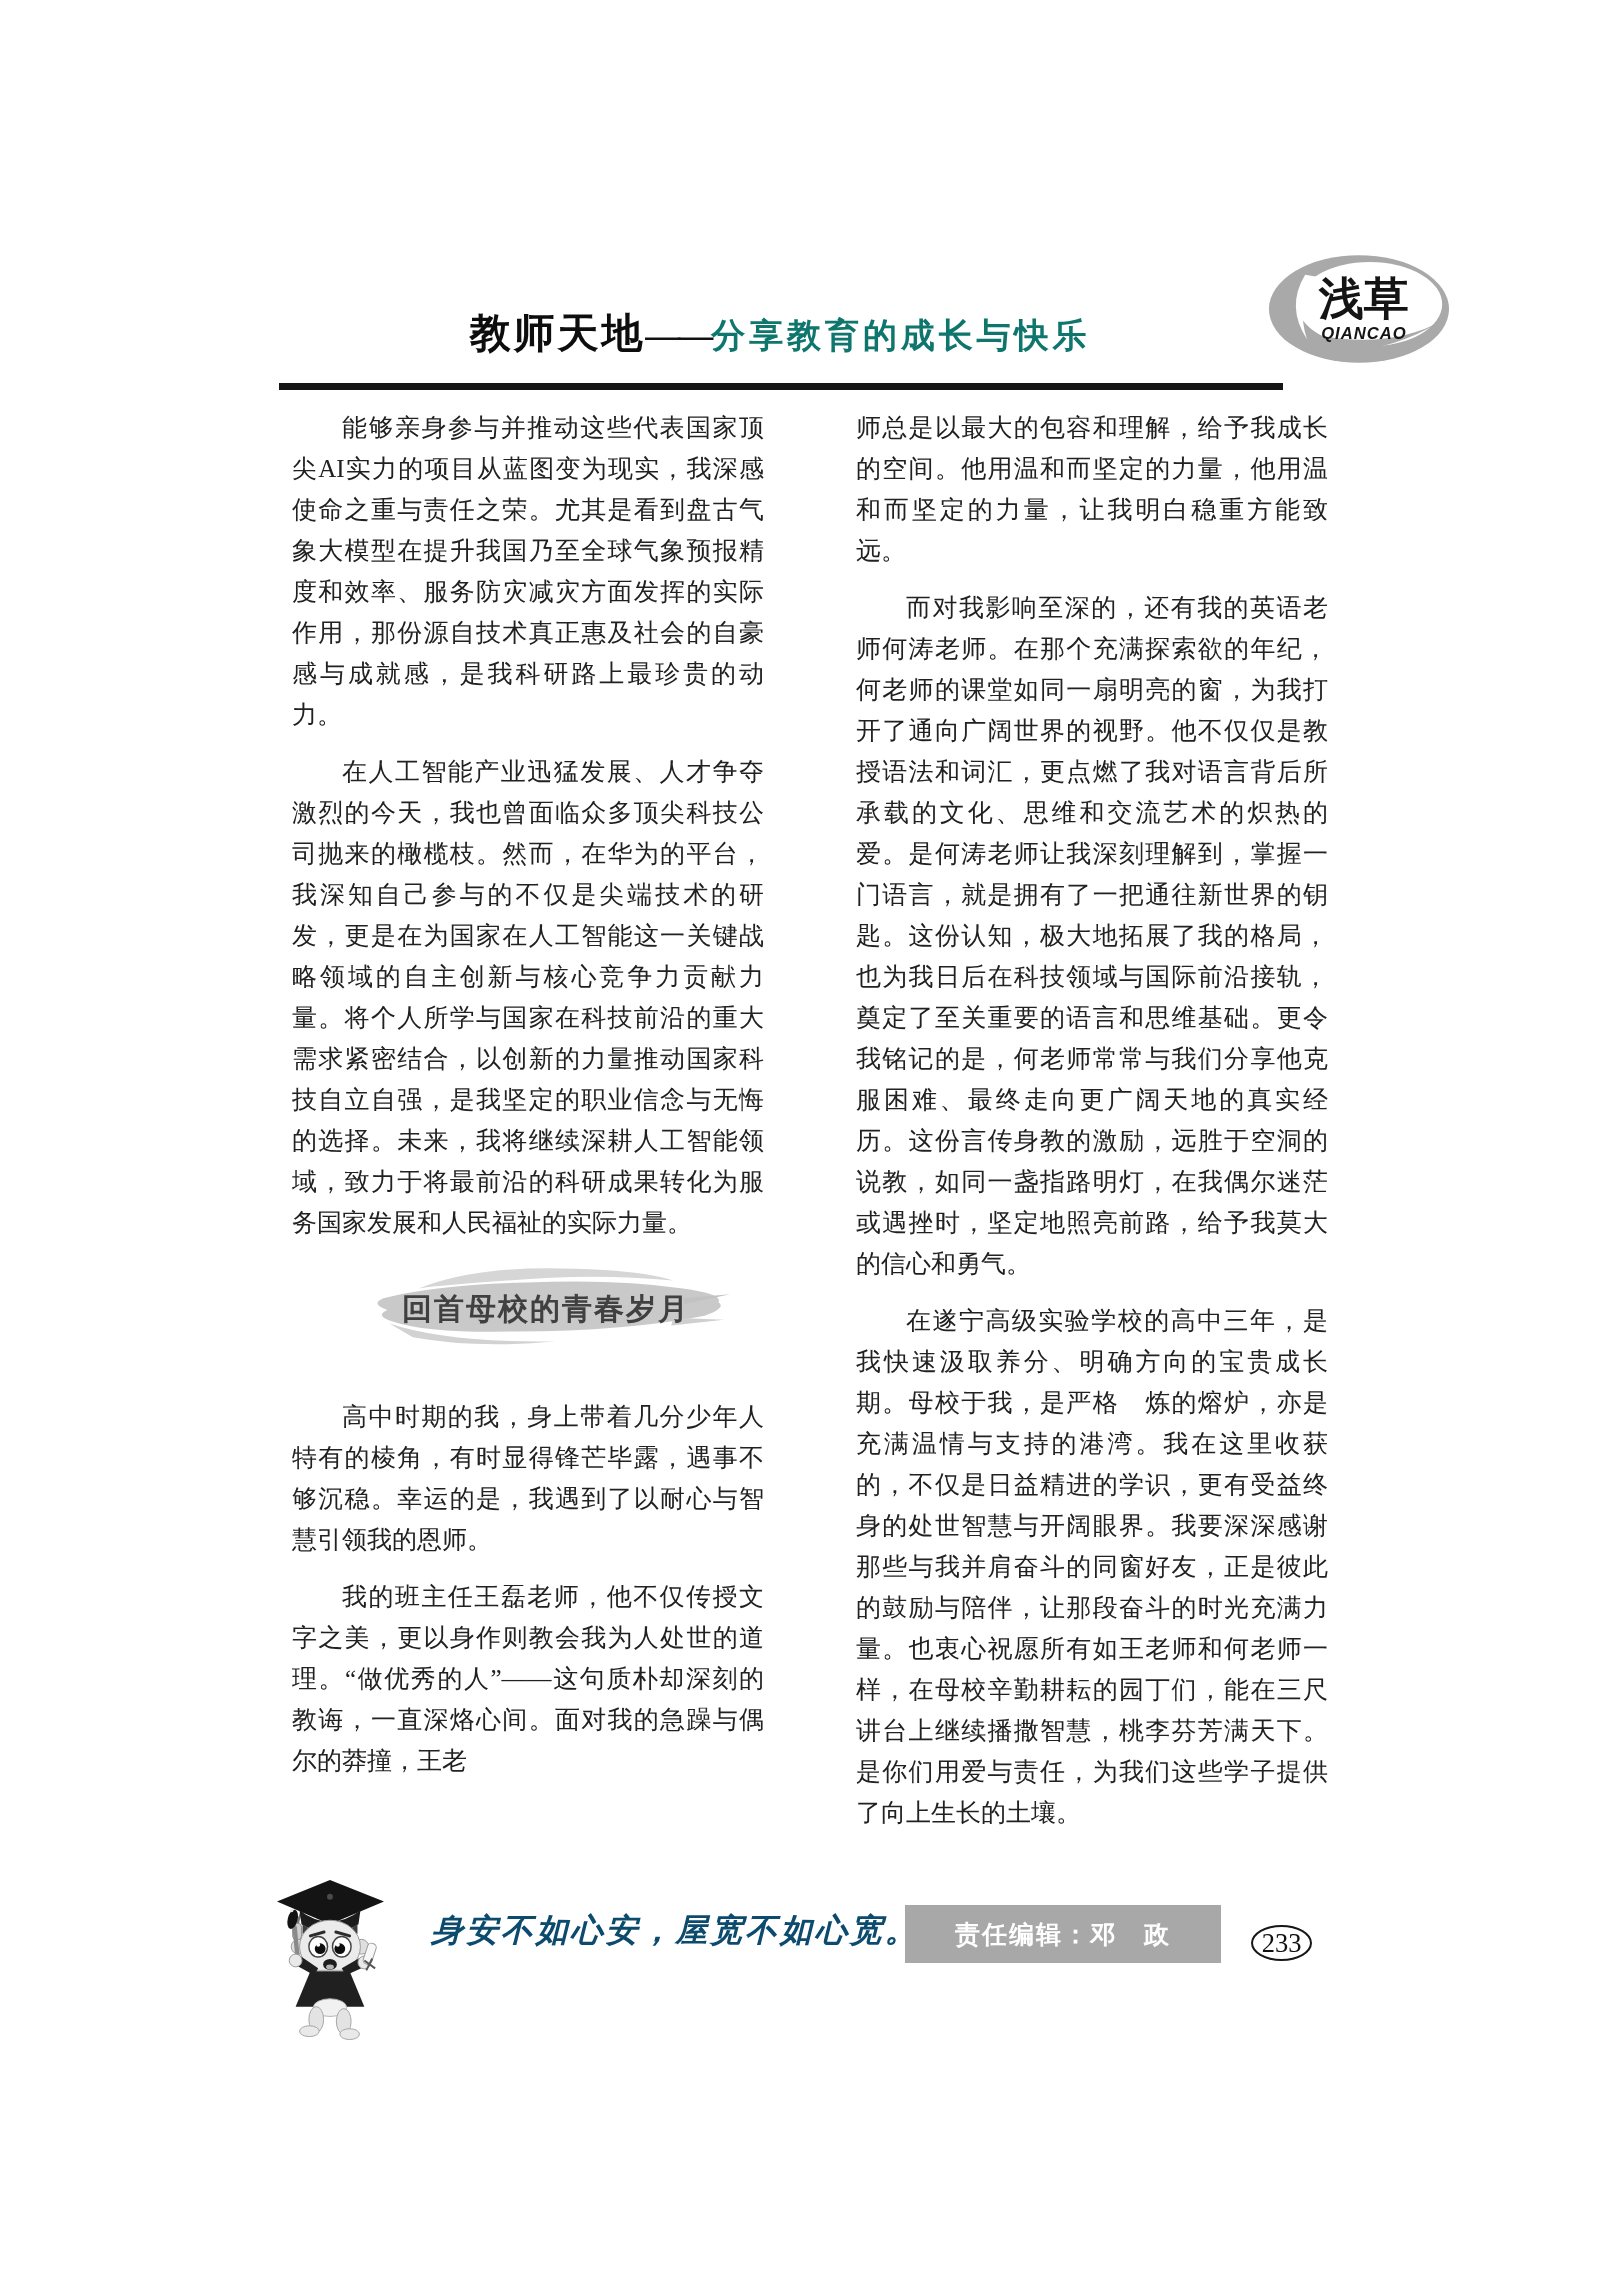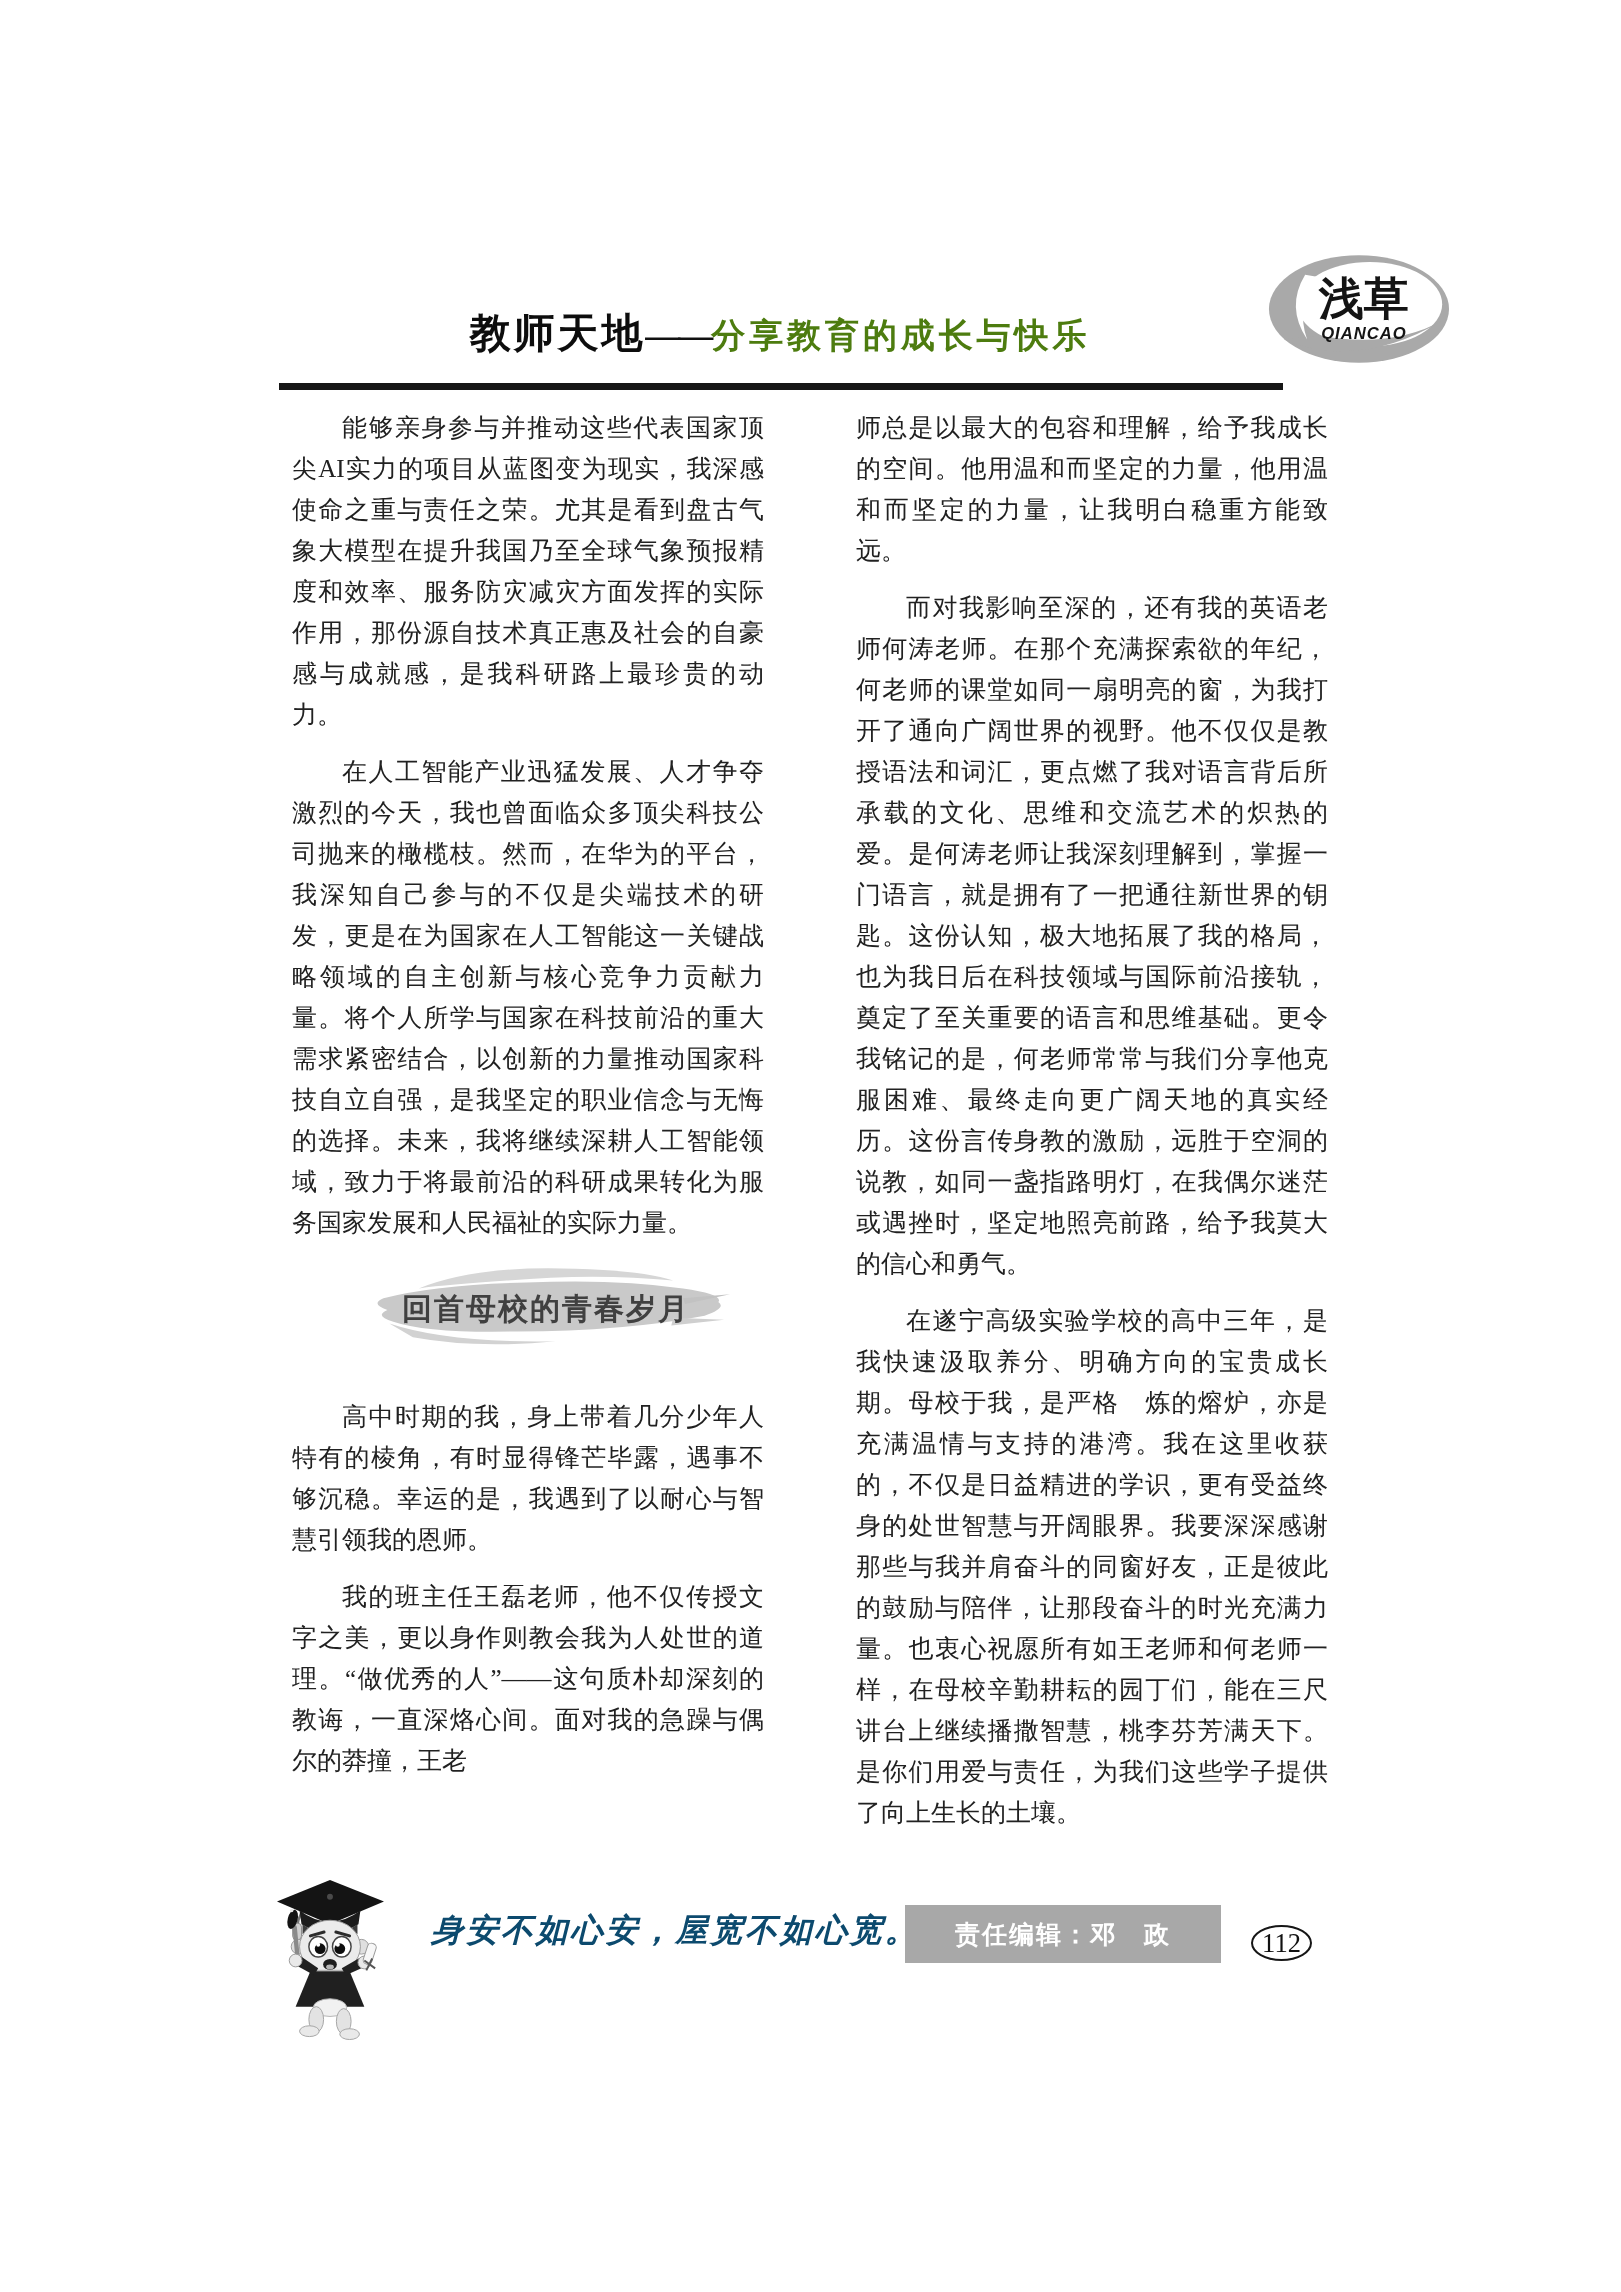--- a/index.html
+++ b/index.html
@@ -17,21 +17,21 @@
     text-align:center;white-space:nowrap;
   }
   .header-title .t-bold{
     font-family:"Liberation Sans","DejaVu Sans",sans-serif;
     font-weight:900;font-size:41px;letter-spacing:2.9px;color:#0d0d0d;
   }
   .header-title .t-dash{
     font-size:35px;font-weight:700;color:#111;letter-spacing:-2px;
   }
   .header-title .t-rest{
-    font-size:34px;font-weight:600;color:#4d7c0f;letter-spacing:3.9px;
+    font-size:34px;font-weight:600;color:#0f766e;letter-spacing:3.9px;
   }
   .header-rule{
     position:absolute;left:279px;top:383px;width:1004px;height:6.9px;
     background:#161616;
   }
   .logo{position:absolute;left:1266px;top:253px;width:184px;height:116px;}
   .logo svg{display:block;}
   .logo-cn{
     font-family:"Liberation Sans","DejaVu Sans",sans-serif;
     font-weight:900;
@@ -179,17 +179,17 @@
     </svg>
   </div>
 
   <div class="motto">身安不如心安，屋宽不如心宽。</div>
 
   <div class="editor-box">
     <span>责任编辑：邓　政</span>
   </div>
 
   <div class="page-badge">
-    <span>112</span>
+    <span>233</span>
   </div>
 
 </div>
 
 
 </body></html>

